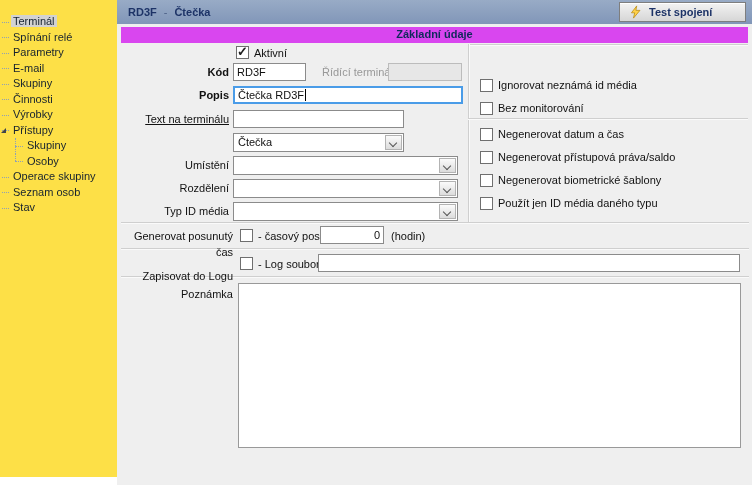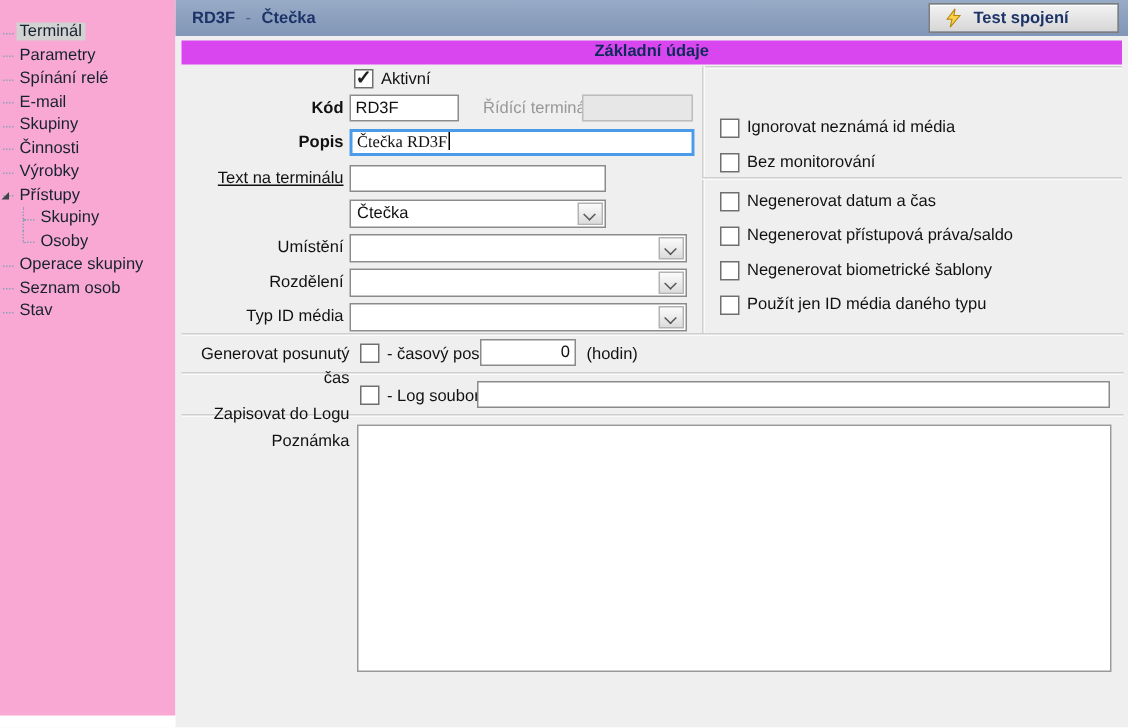--- a/index.html
+++ b/index.html
@@ -1,20 +1,20 @@
 <!DOCTYPE html>
 <html><head>
 <meta charset="utf-8">
 <style>
   html,body{margin:0;padding:0;background:#fff;}
   .app{position:relative;width:752px;height:485px;background:#fff;overflow:hidden;
        font-family:"Liberation Sans",sans-serif;font-size:11px;color:#1c1c1c;cursor:default;}
 
   
-  .sidebar{position:absolute;left:0;top:0;width:117px;height:477px;background:#f9a8d4;}
+  .sidebar{position:absolute;left:0;top:0;width:117px;height:477px;background:#fde047;}
   .tree{list-style:none;margin:14px 0 0 0;padding:0;}
   .tree li{position:relative;height:15.5px;line-height:15.5px;white-space:nowrap;padding-left:11px;color:#16222f;}
   .tree li::before{content:"";position:absolute;left:2px;top:50%;width:7px;border-top:1px dotted #8fa0b5;}
   .tree li.child{padding-left:25px;}
   .tree li.child::before{left:15px;width:8px;}
   .tree li.child::after{content:"";position:absolute;left:15px;top:0;height:100%;border-left:1px dotted #8fa0b5;}
   .tree li.child-last::after{height:50%;}
   .tree .lbl{padding:0 2px;}
   .tree li.selected .lbl{background:#d2d2d2;}
   .expander{position:absolute;left:1px;top:5px;width:0;height:0;
@@ -77,22 +77,22 @@
   .caret{display:inline-block;width:0;border-left:1px solid #000;height:12px;vertical-align:-2px;margin-left:1px;}
 </style>
 </head>
 <body>
 
 <div class="app">
 
   <aside class="sidebar">
     <ul class="tree">
       <li class="selected"><span class="lbl">Terminál</span></li>
+      <li><span class="lbl">Spínání relé</span></li>
       <li><span class="lbl">Parametry</span></li>
-      <li><span class="lbl">Spínání relé</span></li>
       <li><span class="lbl">E-mail</span></li>
       <li><span class="lbl">Skupiny</span></li>
       <li><span class="lbl">Činnosti</span></li>
       <li><span class="lbl">Výrobky</span></li>
       <li><span class="expander"></span><span class="lbl">Přístupy</span></li>
       <li class="child"><span class="lbl">Skupiny</span></li>
       <li class="child child-last"><span class="lbl">Osoby</span></li>
       <li><span class="lbl">Operace skupiny</span></li>
       <li><span class="lbl">Seznam osob</span></li>
       <li><span class="lbl">Stav</span></li>
@@ -122,21 +122,21 @@
 
     <span class="cb" style="left:119px;top:46px;" data-checked="true"></span>
     <span class="inline-lbl" style="left:137px;top:45px;">Aktivní</span>
 
     <span class="flabel bold" style="top:63px;">Kód</span>
     <input class="tb" style="left: 116px; top: 63px; width: 73px;" value="RD3F">
     <span class="flabel free gray" style="left:205px;top:63px;">Řídící terminál</span>
     <input class="tb disabled" style="left: 271px; top: 63px; width: 74px;" disabled="" value="">
 
     <span class="flabel bold" style="top:86px;">Popis</span>
-    <span class="tb focused" style="left:116px;top:86px;width:230px;line-height:14px;font-family:Liberation Serif, serif;"><span>Čtečka RD3F</span><span class="caret"></span></span>
+    <span class="tb focused" style="left:116px;top:86px;width:230px;line-height:14px;"><span>Čtečka RD3F</span><span class="caret"></span></span>
 
     <span class="flabel" style="top:110px;text-decoration:underline;">Text na terminálu</span>
     <input class="tb" style="left: 116px; top: 110px; width: 171px;" value="">
 
     <div class="combo" style="left:116px;top:133px;width:171px;">
       <span class="val">Čtečka</span>
       <span class="btn"></span>
     </div>
 
     <span class="flabel" style="top:156px;">Umístění</span>

